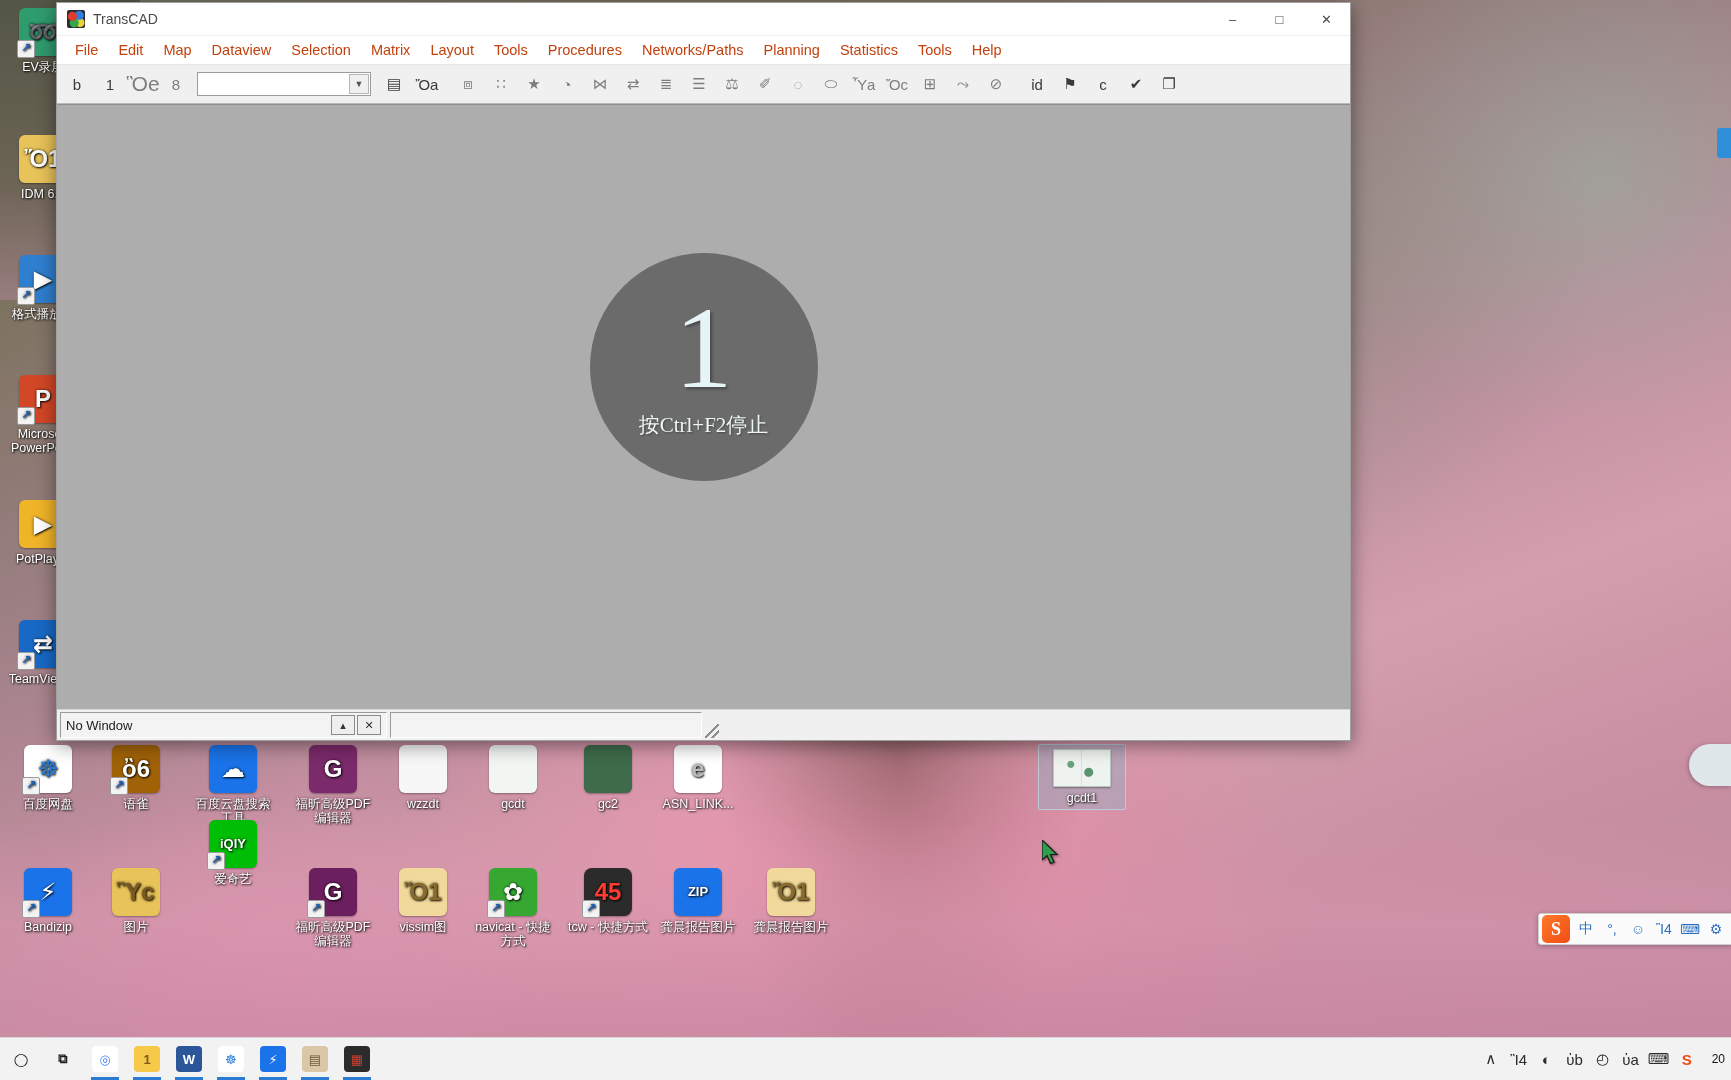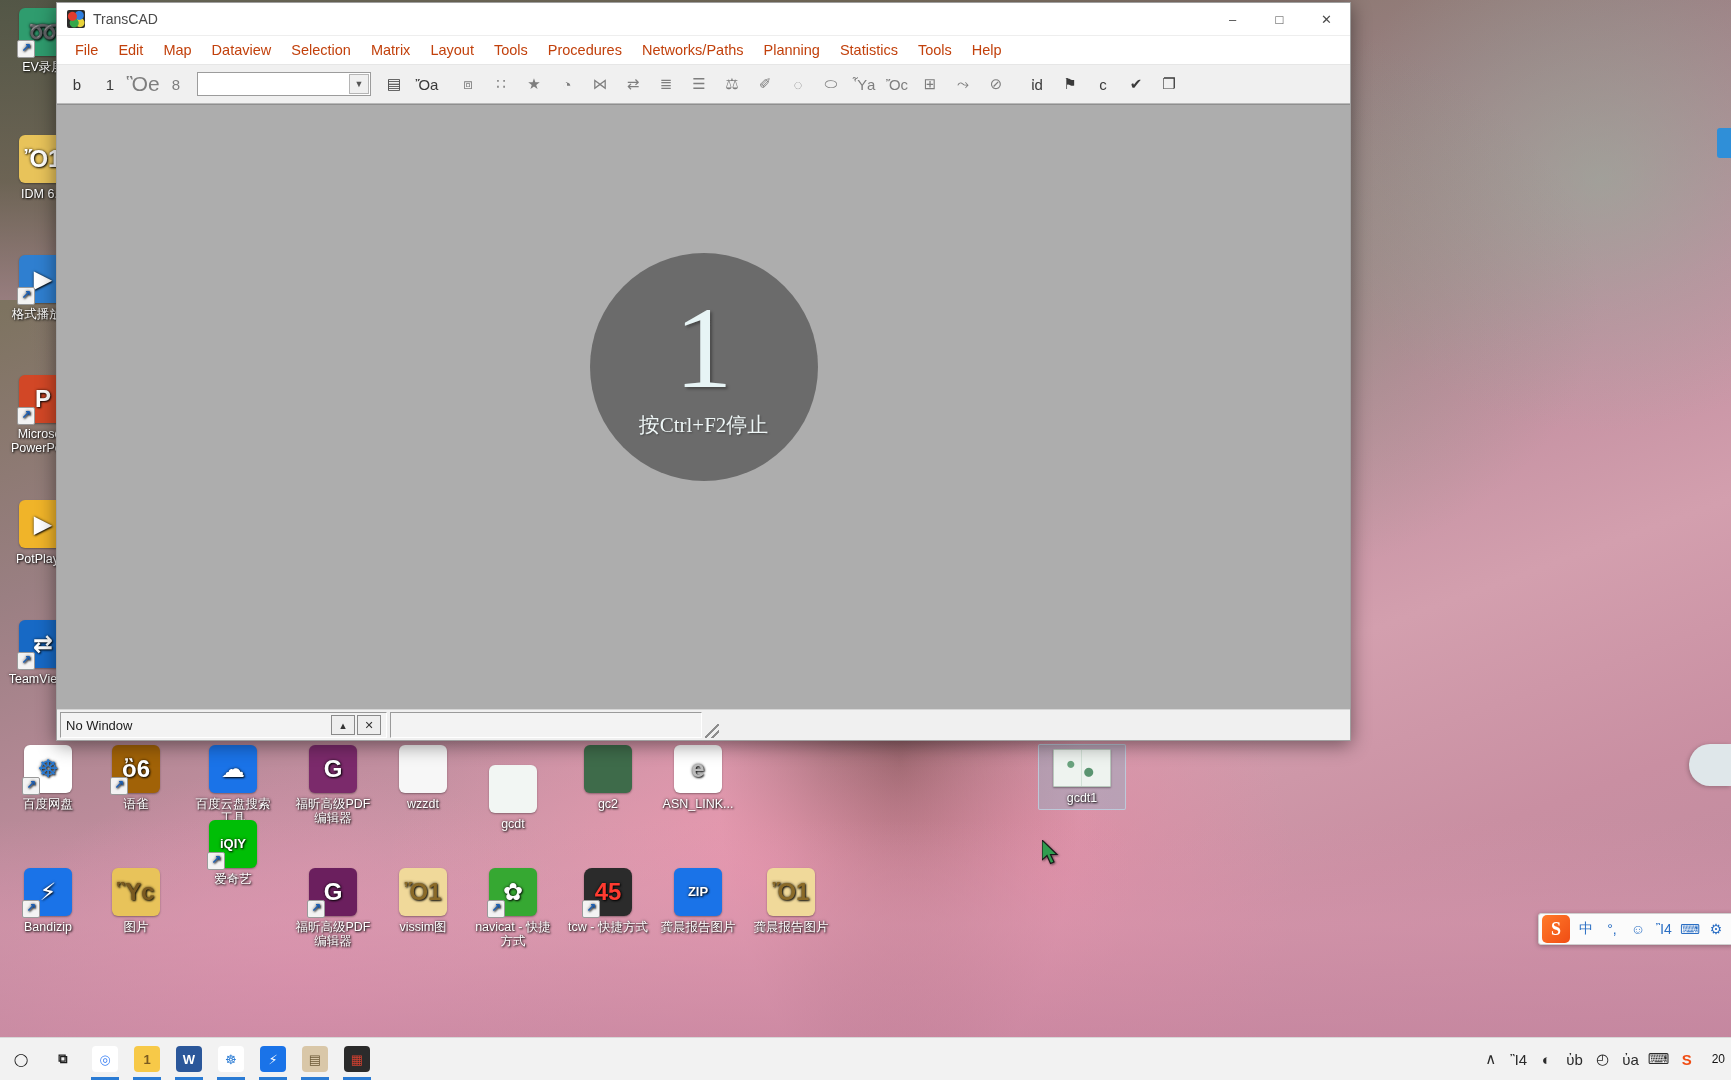--- a/index.html
+++ b/index.html
@@ -380,21 +380,21 @@
         <span class="lbl">百度云盘搜索工具</span>
       </div>
       <div class="desk-icon" style="left: 290px; top: 745px;">
         <div class="glyph" style="background: rgb(123, 42, 107); color: rgb(255, 255, 255);">G</div>
         <span class="lbl">福昕高级PDF编辑器</span>
       </div>
       <div class="desk-icon" style="left: 380px; top: 745px;">
         <div class="glyph" style="background: rgb(247, 247, 247); color: rgb(138, 168, 192);"></div>
         <span class="lbl">wzzdt</span>
       </div>
-      <div class="desk-icon" style="left: 470px; top: 745px; margin-top: 20px;">
+      <div class="desk-icon" style="left: 470px; top: 745px;">
         <div class="glyph" style="background: rgb(242, 246, 243); color: rgb(106, 163, 126);"></div>
         <span class="lbl">gcdt</span>
       </div>
       <div class="desk-icon" style="left: 565px; top: 745px;">
         <div class="glyph" style="background: rgb(62, 107, 74); color: rgb(143, 196, 157);"></div>
         <span class="lbl">gc2</span>
       </div>
       <div class="desk-icon" style="left: 655px; top: 745px;">
         <div class="glyph" style="background: rgb(255, 255, 255); color: rgb(187, 187, 187);">὜e</div>
         <span class="lbl">ASN_LINK...</span>

